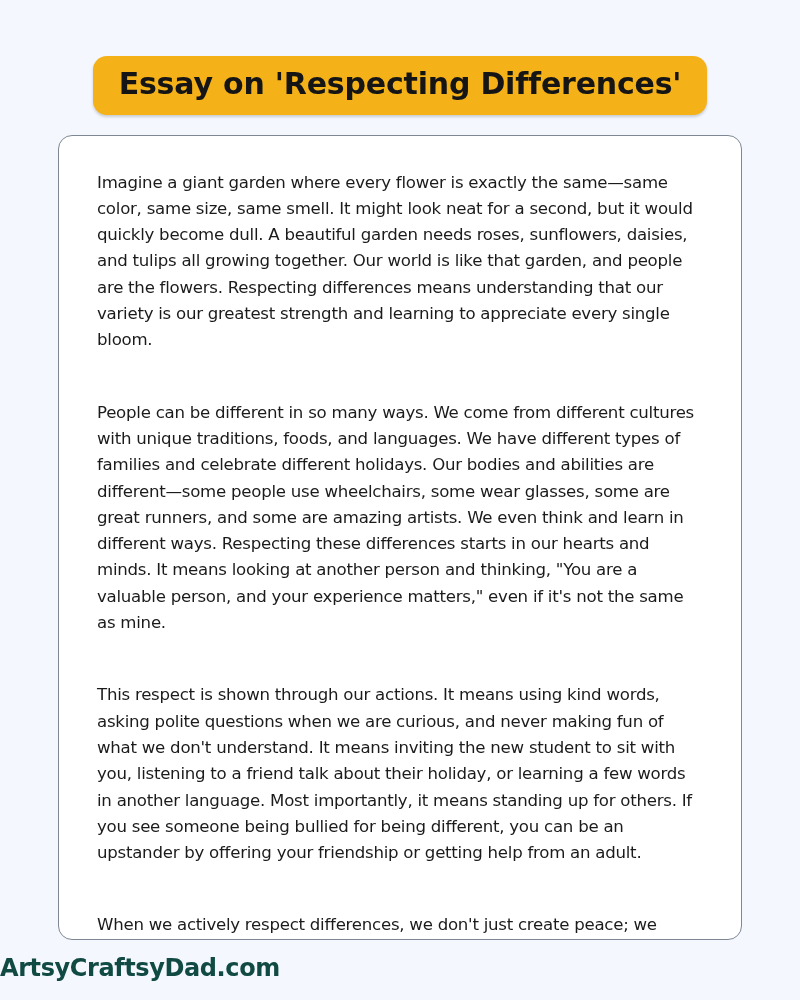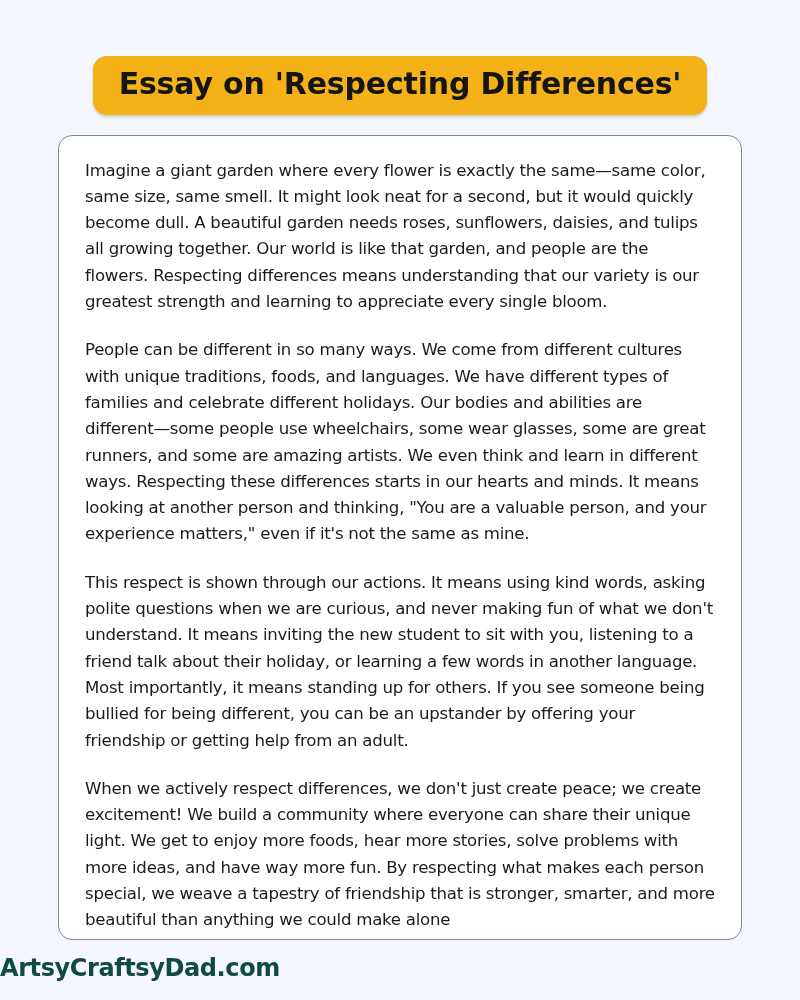--- a/index.html
+++ b/index.html
@@ -60,21 +60,21 @@
   .essay-body {
     font-family: "DejaVu Sans", sans-serif;
     font-size: 16.6px;
     line-height: 1.585;
     color: #1b1b1b;
     letter-spacing: -0.25px;
     text-align: left;
   }
 
   .essay-body p {
-    margin: 0;
+    margin: 12px;
   }
 
   .para-gap {
     height: 22px;
   }
 
   
   .footer {
     position: absolute;
     left: 0;

